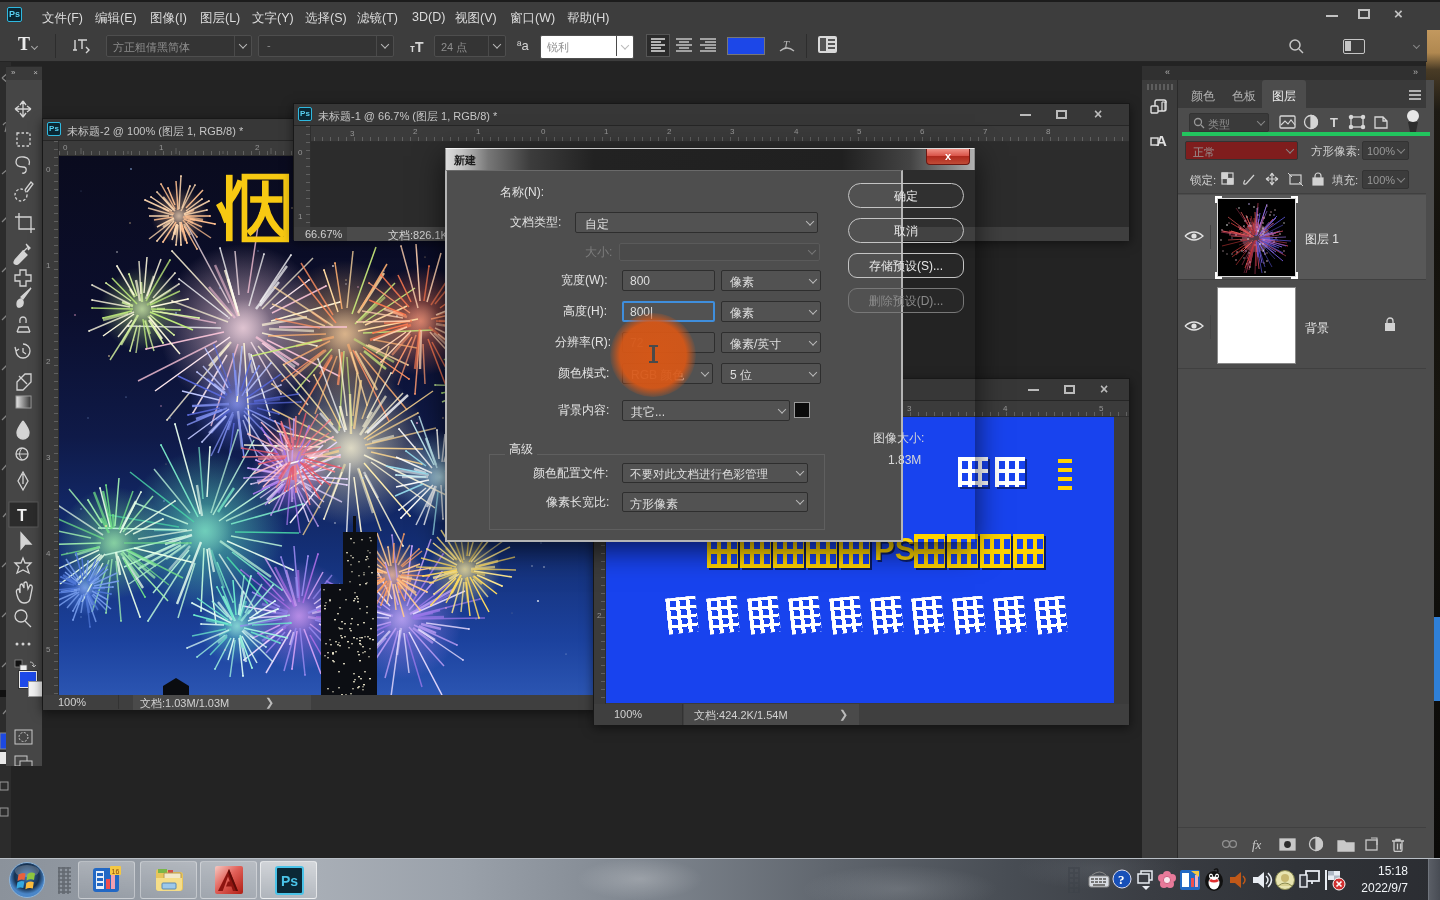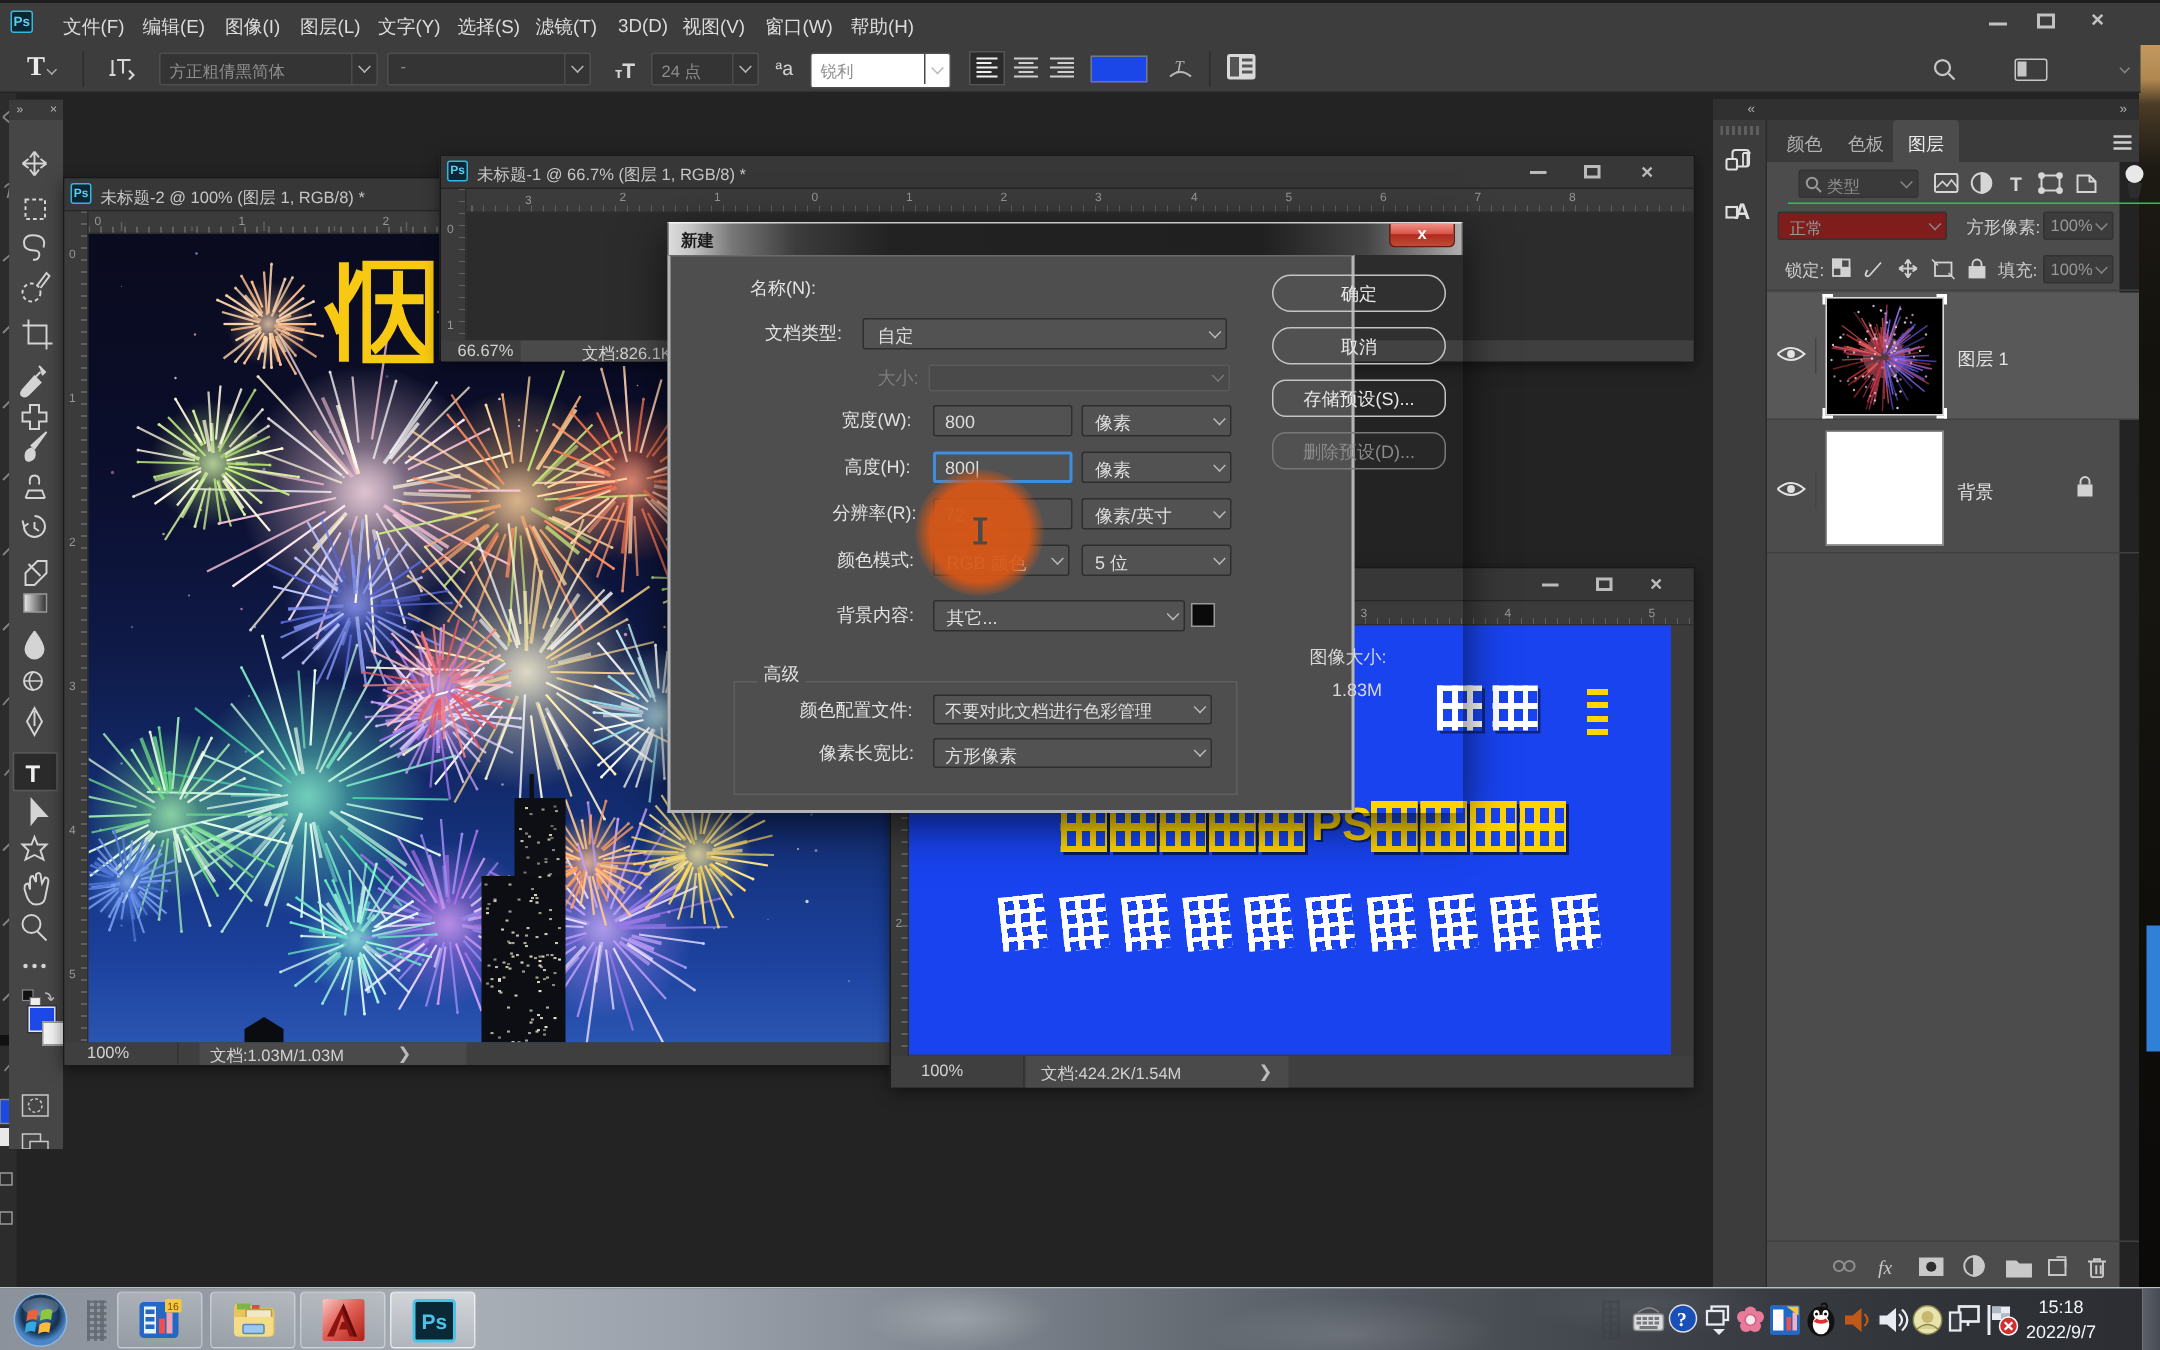--- a/index.html
+++ b/index.html
@@ -1799,37 +1799,37 @@
    <rect x="2" y="12" width="7" height="7" rx="1" fill="#3c3c3c"></rect>
    <path d="M13 8 v9 M16 8 v9 M13 8 h5" stroke-width="1.2"></path>
   </g>
   <g stroke="#e0e0e0" stroke-width="1.4" fill="none">
    <text x="7" y="52" fill="#e0e0e0" stroke="none" font-size="15" font-weight="bold" font-family="Liberation Sans">A</text>
    <rect x="2" y="44" width="7" height="7" fill="#3c3c3c"></rect>
   </g>
  </svg>
 </div>
 
-<div class="a" style="left:1178px;top:80px;width:235px;height:778px;background:#4c4c4c">
+<div class="a" style="left:1178px;top:80px;width:256px;height:778px;background:#4c4c4c">
 
  <div class="a" style="left:0;top:0;width:248px;height:28px;background:#3a3a3a">
   <span class="a" style="left:13px;top:8px;color:#b2b2b2;font-size:12px">颜色</span>
   <span class="a" style="left:54px;top:8px;color:#b2b2b2;font-size:12px">色板</span>
   <div class="a" style="left:84px;top:0;width:44px;height:28px;background:#4c4c4c;border-radius:3px 3px 0 0"></div>
   <span class="a" style="left:94px;top:8px;color:#ececec;font-size:12px">图层</span>
   <svg class="a" style="left:230px;top:9px" width="14" height="12">
         <g stroke="#d0d0d0" stroke-width="1.6">
           <line x1="1" y1="2" x2="13" y2="2"></line>
           <line x1="1" y1="6" x2="13" y2="6"></line>
           <line x1="1" y1="10" x2="13" y2="10"></line>
         </g>
       </svg>
  </div>
 
- <div class="a" style="left:14px;top:28px;width:248px;height:28px;border-bottom:1px solid #22c55e">
+ <div class="a" style="left:4px;top:28px;width:248px;height:28px;border-bottom:4px solid #22c55e">
   <div class="a dd" style="left:7px;top:5px;width:80px;height:19px;background:#3a3a3a;border-color:#333">
     <span style="position:absolute;left:18px;top:3px;color:#8e8e8e;font-size:11px">类型</span>
     <svg style="position:absolute;left:3px;top:3px" width="13" height="13">
           <circle cx="5" cy="5" r="3.5" stroke="#999" fill="none" stroke-width="1.3"></circle>
           <line x1="8" y1="8" x2="11" y2="11" stroke="#999" stroke-width="1.3"></line>
         </svg>
     <div class="ar" style="border-color:#888"></div>
   </div>
   <svg class="a" style="left:96px;top:6px" width="140" height="17">
    <g stroke="#d6d6d6" stroke-width="1.3" fill="none">
@@ -2269,18 +2269,18 @@
       <line x1="14" y1="12" x2="14" y2="15" stroke="#e8ecf2" stroke-width="1.8"></line>
       <rect x="2" y="6" width="7" height="12" fill="#3a3d44" stroke="#e8ecf2" stroke-width="1.5"></rect>
     </svg>
  <svg class="a" style="left:1322px;top:9px" width="24" height="24">
   <line x1="4" y1="2" x2="4" y2="22" stroke="#e8ecf2" stroke-width="2"></line>
   <path d="M6 3 h12 v9 h-12 z" fill="#e8ecf2"></path>
       <path d="M6 3 h6 v4.5 h6 V12 h-6 V7.5 h-6 z" fill="#b0b8c4"></path>
   <circle cx="17" cy="16" r="6" fill="#d03030" stroke="#fff"></circle>
       <path d="M14.5 13.5 l5 5 M19.5 13.5 l-5 5" stroke="#fff" stroke-width="1.6"></path>
  </svg>
- <div class="a" style="left:1340px;top:5px;width:68px;height:32px;color:#f2f5f8;font-size:12px;text-align:center">
+ <div class="a" style="left:1340px;top:5px;width:68px;height:32px;color:#f2f5f8;font-size:12px;text-align:right">
    <div>15:18</div>
       <div style="margin-top:3px">2022/9/7</div>
  </div>
  <div class="a" style="left:1428px;top:0;width:12px;height:42px;background:linear-gradient(90deg,#5a5e66,#484c54);border-left:1px solid #70757d"></div>
 </div>
 
 </body></html>

